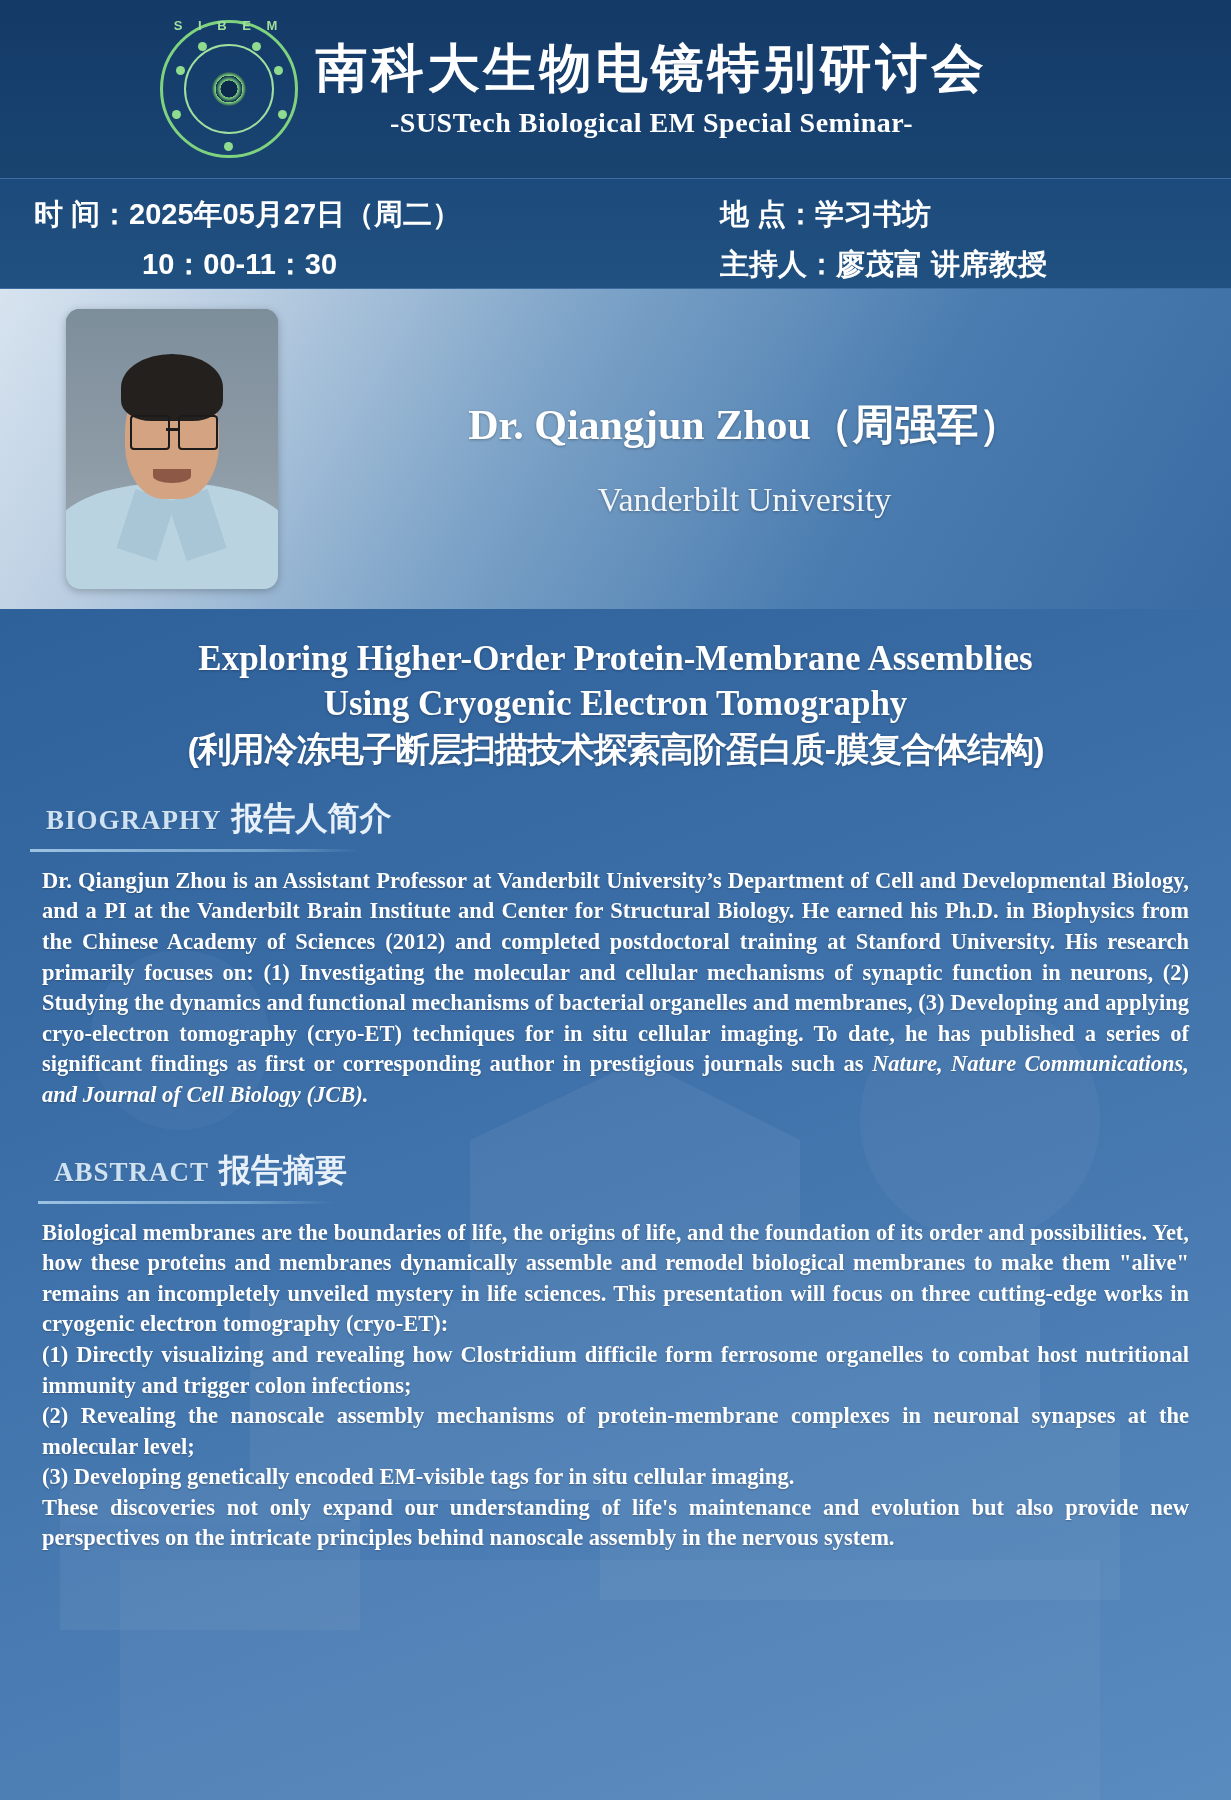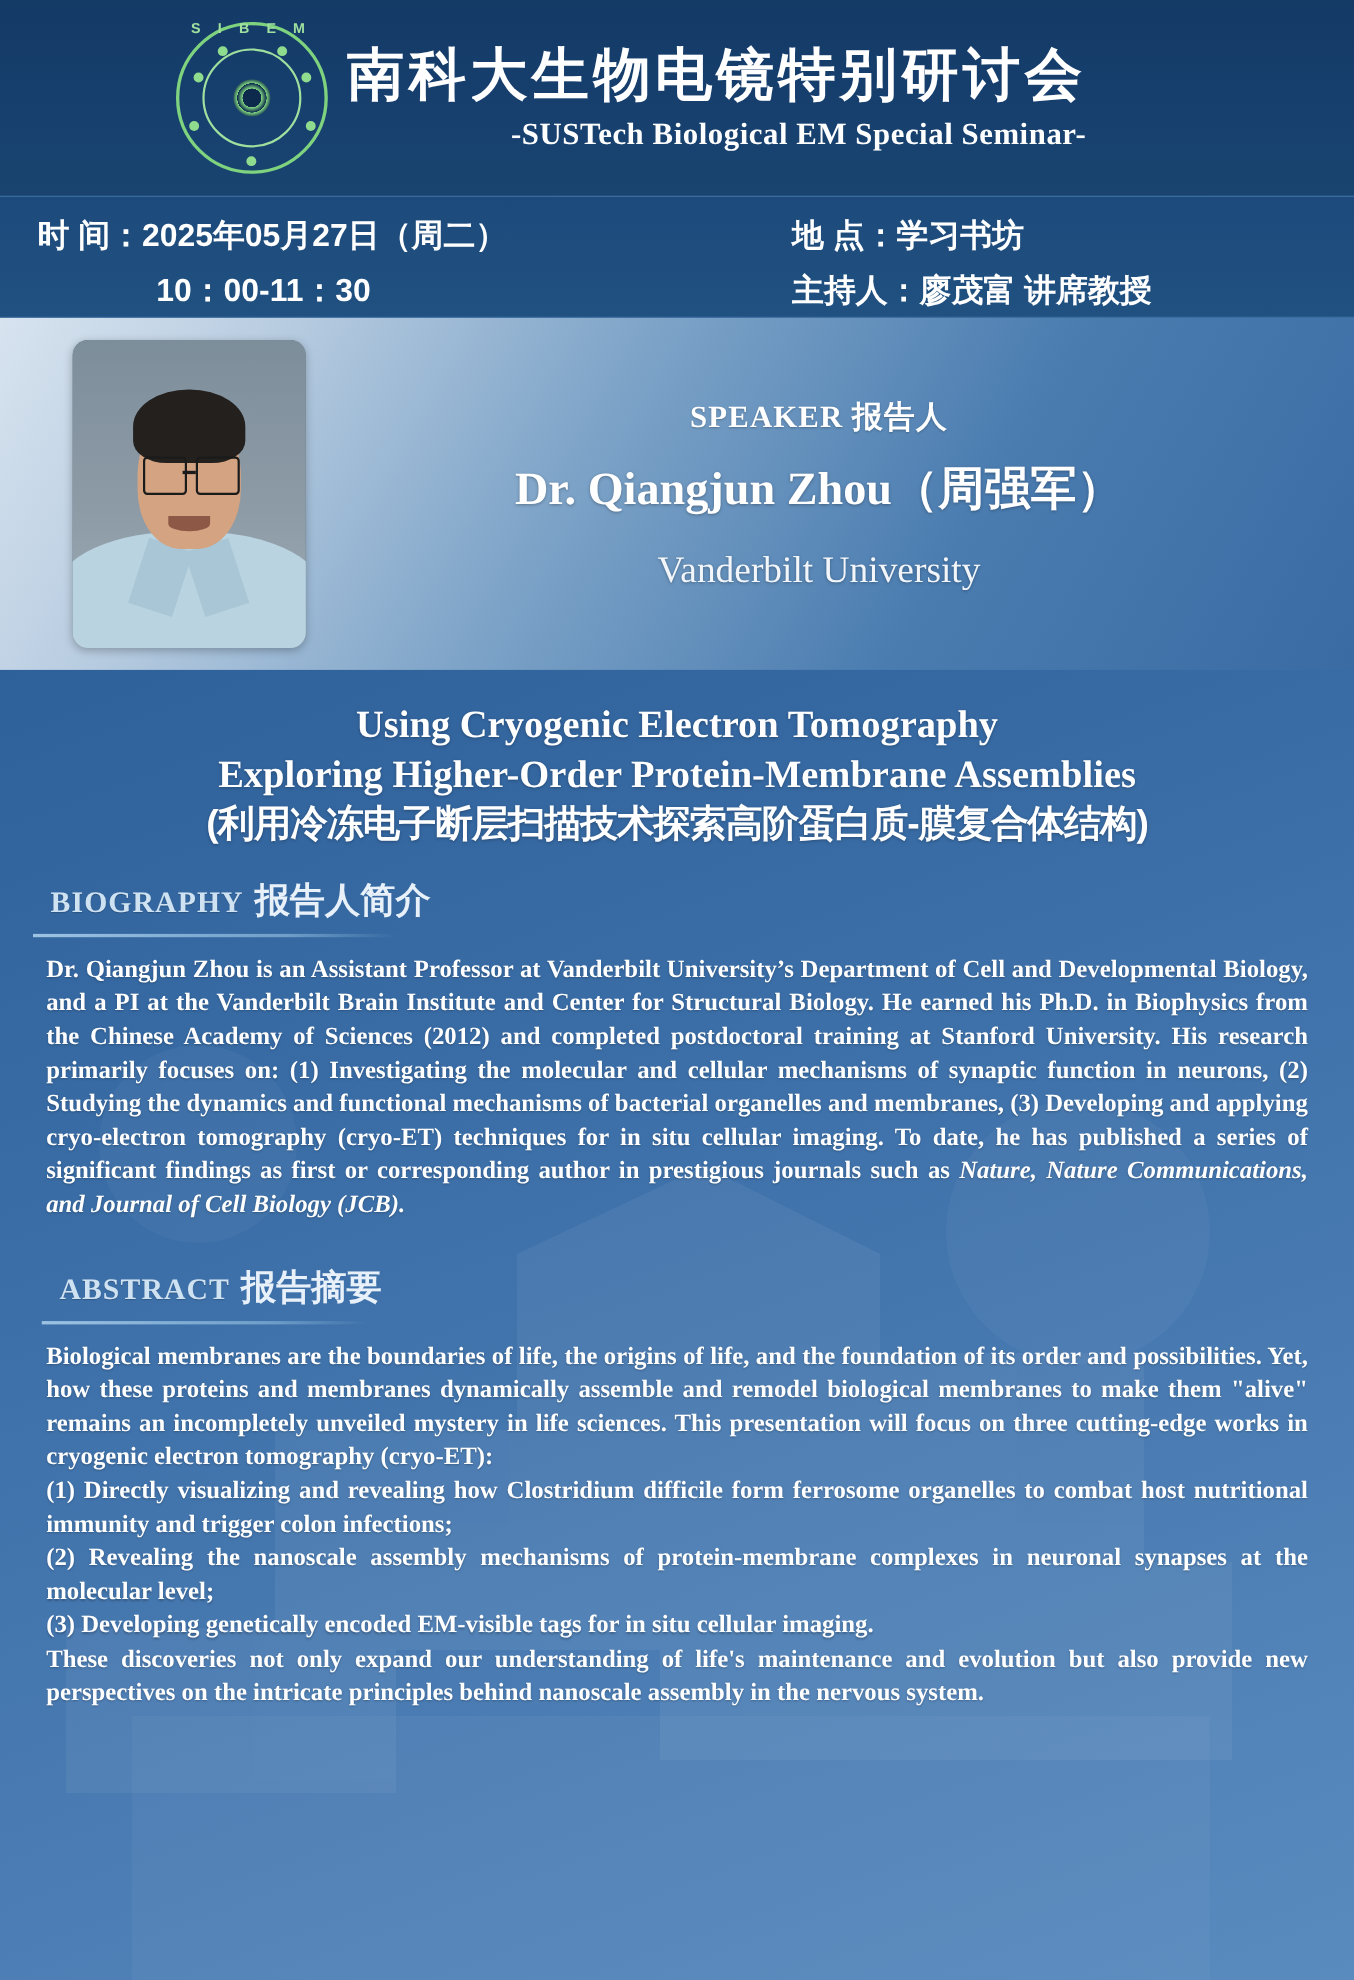--- a/index.html
+++ b/index.html
@@ -44,21 +44,21 @@
     box-sizing: border-box;
   }
   .header-logo {
     width: 150px;
     height: 150px;
     flex: 0 0 150px;
     position: relative;
     margin-right: 12px;
   }
   .header-titles {
-    text-align: right;
+    text-align: center;
     padding-right: 110px;
   }
   .title-cn {
     font-family: "Liberation Sans", sans-serif;
     font-weight: bold;
     font-size: 52px;
     letter-spacing: 4px;
     line-height: 1.15;
     color: #ffffff;
   }
@@ -340,34 +340,30 @@
       <div class="ph-collar-r"></div>
       <div class="ph-neck"></div>
       <div class="ph-face"></div>
       <div class="ph-hair"></div>
       <div class="ph-glass-l"></div>
       <div class="ph-glass-r"></div>
       <div class="ph-bridge"></div>
       <div class="ph-mouth"></div>
     </div>
     <div class="speaker-text">
-      <div class="speaker-label">
-        <span>SPEAKER</span>
-        <span class="cn">报告人</span>
-      </div>
       <div class="speaker-name">Dr. Qiangjun Zhou（周强军）</div>
       <div class="speaker-affil">Vanderbilt University</div>
     </div>
   </div>
 
   <div class="content">
 
     <div>
+      <div class="talk-title">Exploring Higher-Order Protein-Membrane Assemblies</div>
       <div class="talk-title">Using Cryogenic Electron Tomography</div>
-      <div class="talk-title">Exploring Higher-Order Protein-Membrane Assemblies</div>
       <div class="talk-title-cn">(利用冷冻电子断层扫描技术探索高阶蛋白质-膜复合体结构)</div>
     </div>
 
     <div>
       <div class="section-head">
         <span class="en">BIOGRAPHY</span><span class="cn">报告人简介</span>
       </div>
       <div class="section-rule"></div>
       <p class="para"><span>Dr. Qiangjun Zhou is an Assistant Professor at Vanderbilt University’s Department of Cell and Developmental Biology, and a PI at the Vanderbilt Brain Institute and Center for Structural Biology. He earned his Ph.D. in Biophysics from the Chinese Academy of Sciences (2012) and completed postdoctoral training at Stanford University. His research primarily focuses on: (1) Investigating the molecular and cellular mechanisms of synaptic function in neurons, (2) Studying the dynamics and functional mechanisms of bacterial organelles and membranes, (3) Developing and applying cryo-electron tomography (cryo-ET) techniques for in situ cellular imaging. To date, he has published a series of significant findings as first or corresponding author in prestigious journals such as </span><span class="ital">Nature, Nature Communications, and Journal of Cell Biology (JCB).</span></p>
     </div>

